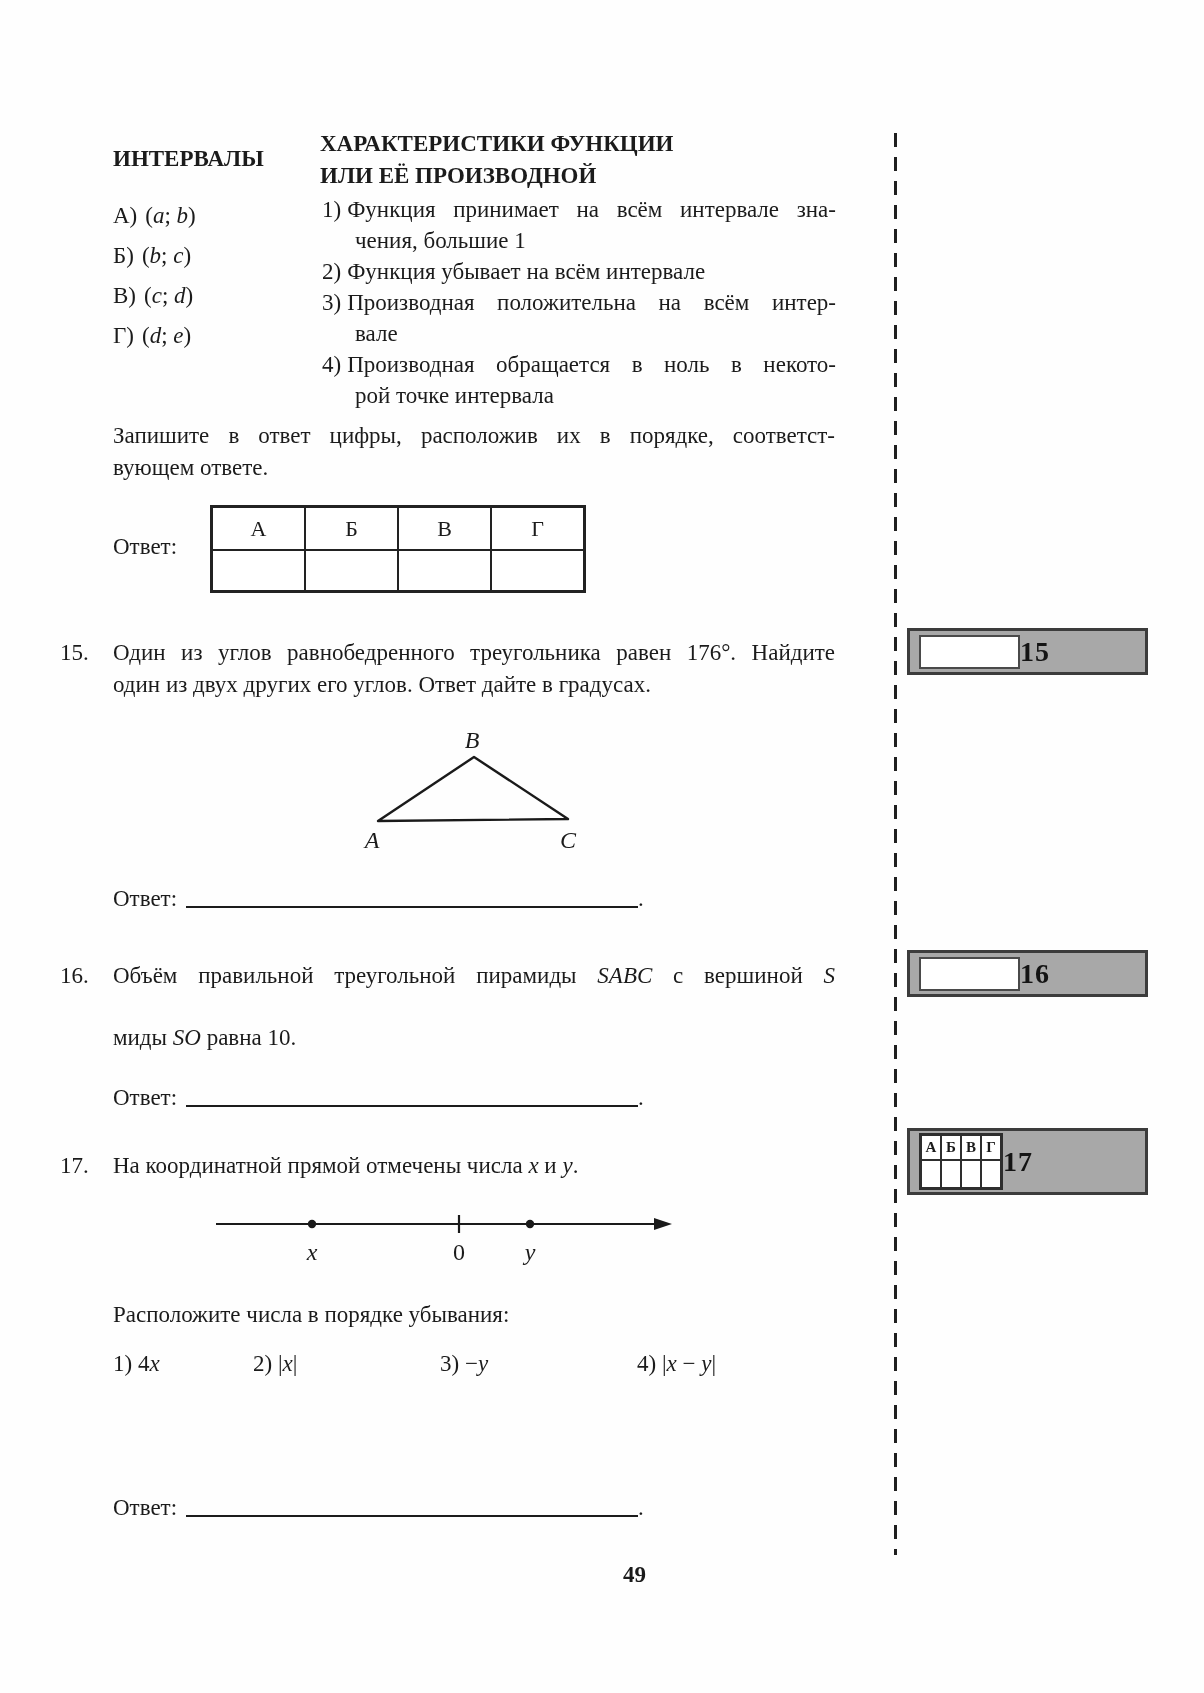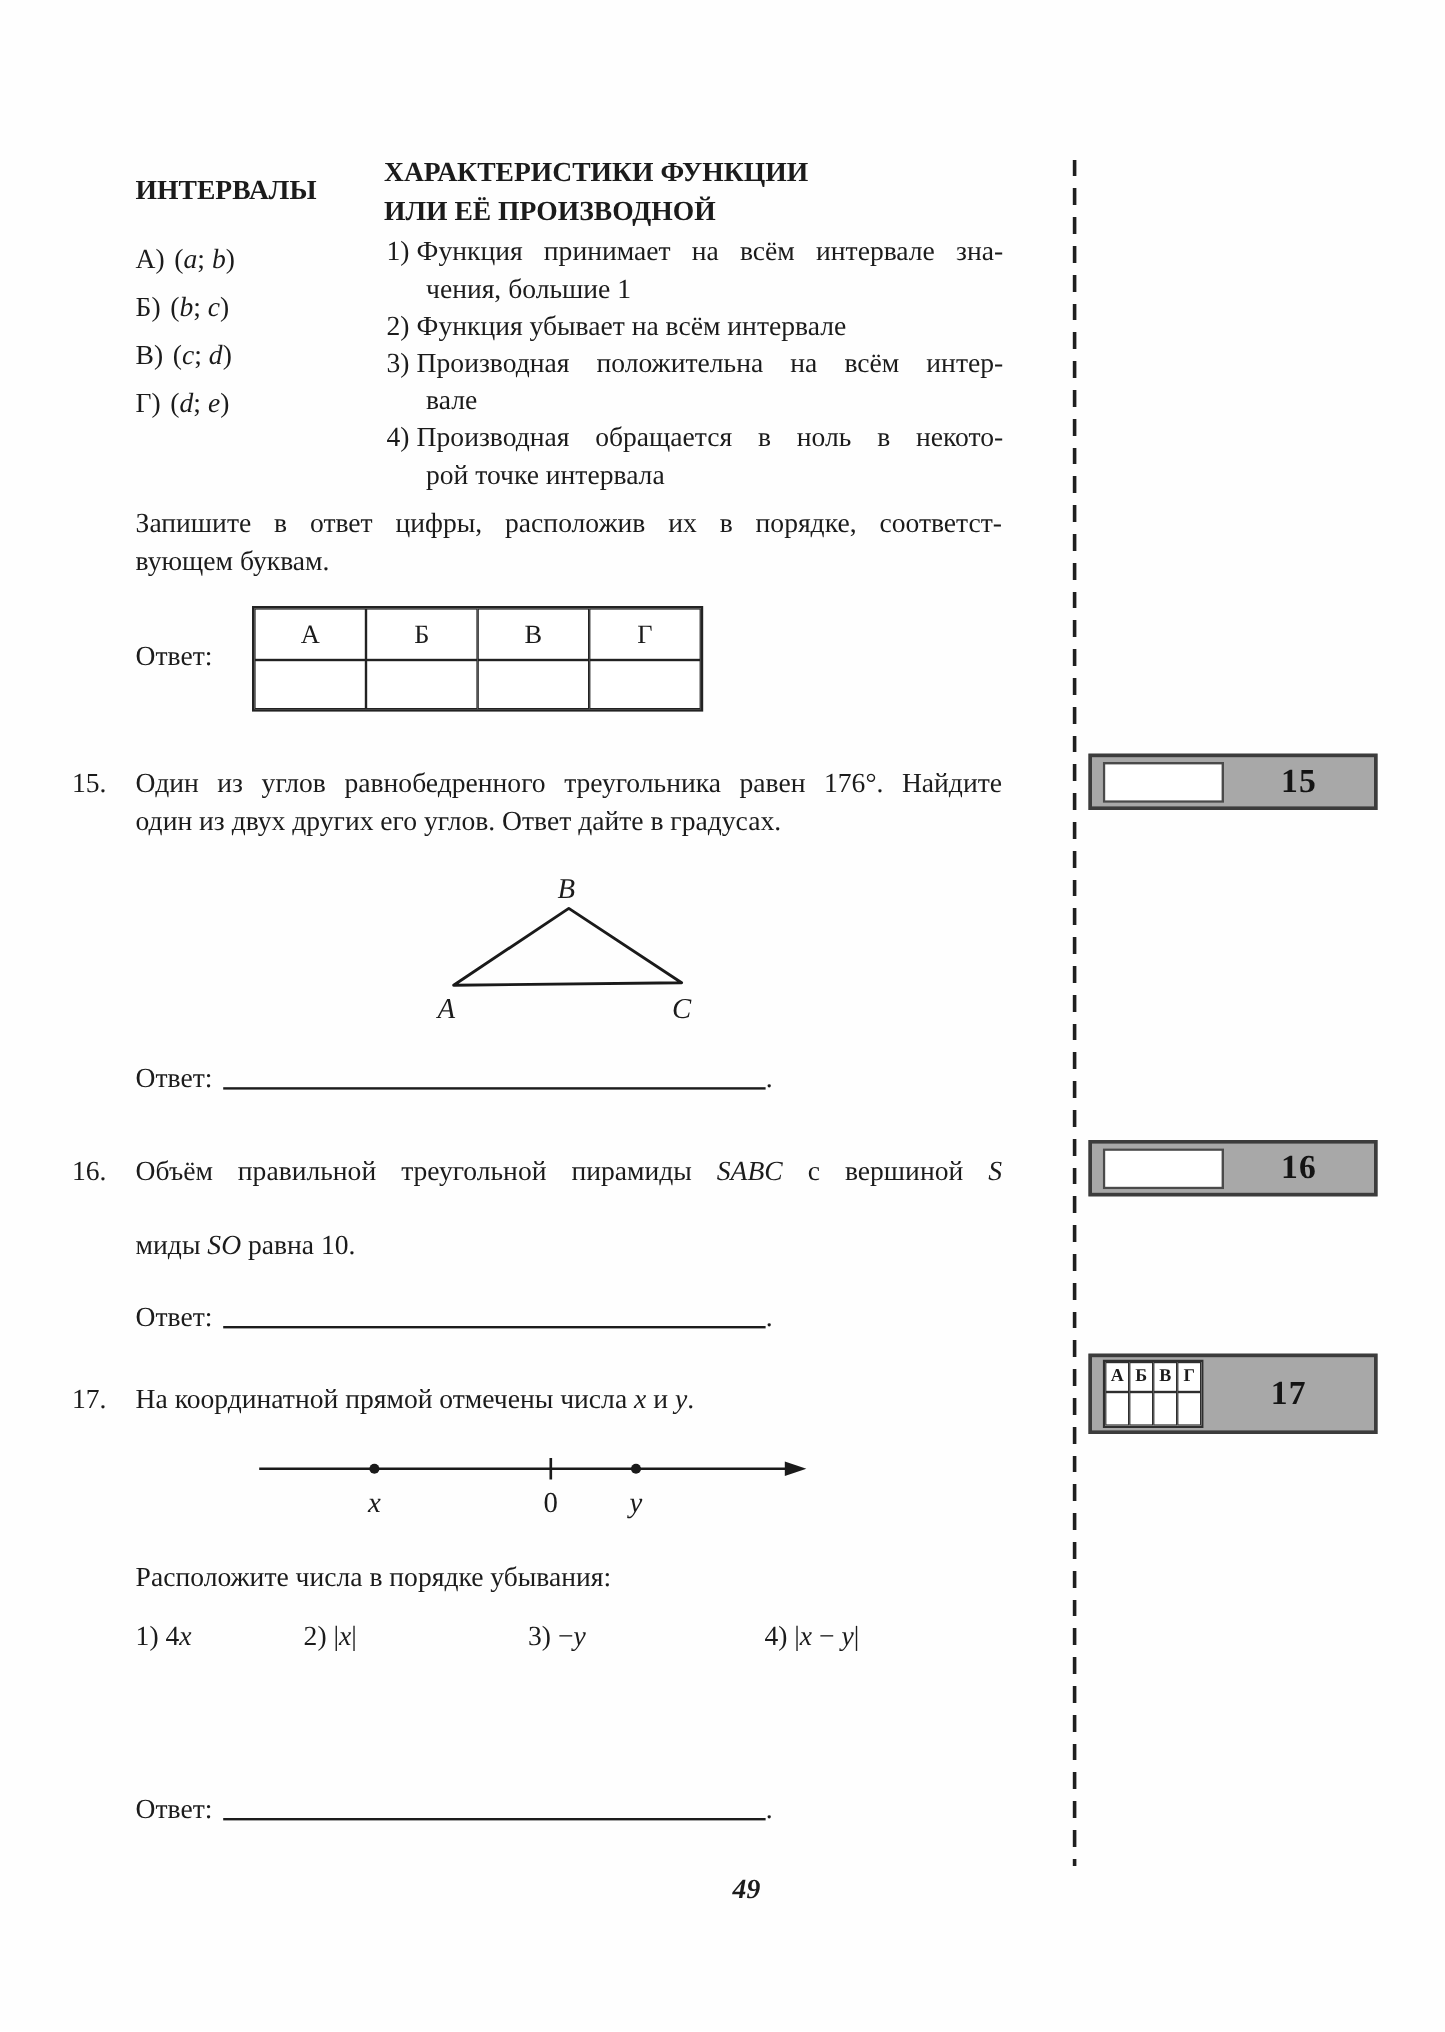--- a/index.html
+++ b/index.html
@@ -38,30 +38,30 @@
   
   .ansline{position:absolute;left:113px;white-space:nowrap;margin-top:12px;}
   .ansline .lbl{margin-right:9px;}
   .blank{display:inline-block;width:452px;height:20px;border-bottom:2px solid #1c1c1c;transform:translateY(2px);}
   
   .mbox{
     position:absolute;left:907px;width:241px;background:#a8a8a8;
     border:3px solid #3c3c3c;box-sizing:border-box;display:flex;align-items:center;
   }
   .mbox .field{width:97px;height:30px;background:#ffffff;border:2px solid #4a4a4a;margin-left:9px;}
-  .mbox .mnum{flex:1;text-align:center;font-weight:bold;font-size:28px;color:#141414;letter-spacing:1px;}
+  .mbox .mnum{flex:1;font-weight:bold;font-size:28px;color:#141414;letter-spacing:1px;}
   .grid17{
     margin-left:9px;display:grid;grid-template-columns:repeat(4,20px);grid-template-rows:25px 28px;
     background:#fff;border:2px solid #2e2e2e;
   }
   .grid17 .gcell{
     border:1px solid #2e2e2e;display:flex;align-items:center;justify-content:center;
     font-size:15px;font-weight:bold;background:#fff;
   }
-  .pagenum{position:absolute;left:572px;top:1562px;width:100px;text-align:center;font-weight:bold;font-style:italic;}
+  .pagenum{position:absolute;left:546px;top:1562px;width:100px;text-align:right;font-weight:bold;}
   svg text{font-family:"Liberation Serif","DejaVu Serif",serif;}
 </style>
 </head>
 <body>
 
 <div class="page">
 
   <div class="divider"></div>
 
   <div class="abs bold" style="left:113px;top:146px">ИНТЕРВАЛЫ</div>
@@ -75,21 +75,21 @@
 
   <div class="cline j" style="top:197px"><span class="cnum">1)</span><span>Функция принимает на всём интервале зна-</span></div>
   <div class="cline ind" style="top:228px">чения, большие 1</div>
   <div class="cline" style="top:259px"><span class="cnum">2)</span><span>Функция убывает на всём интервале</span></div>
   <div class="cline j" style="top:290px"><span class="cnum">3)</span><span>Производная положительна на всём интер-</span></div>
   <div class="cline ind" style="top:321px">вале</div>
   <div class="cline j" style="top:352px"><span class="cnum">4)</span><span>Производная обращается в ноль в некото-</span></div>
   <div class="cline ind" style="top:383px">рой точке интервала</div>
 
   <div class="tline j" style="top:423px">Запишите в ответ цифры, расположив их в порядке, соответст-</div>
-  <div class="tline" style="top:455px">вующем буквам.</div>
+  <div class="tline" style="top:455px">вующем ответе.</div>
 
   <div class="abs" style="left:113px;top:534px">Ответ:</div>
   <div class="anstable">
     <div class="cell">А</div>
     <div class="cell">Б</div>
     <div class="cell">В</div>
     <div class="cell">Г</div>
     <div class="cell"></div>
     <div class="cell"></div>
     <div class="cell"></div>

